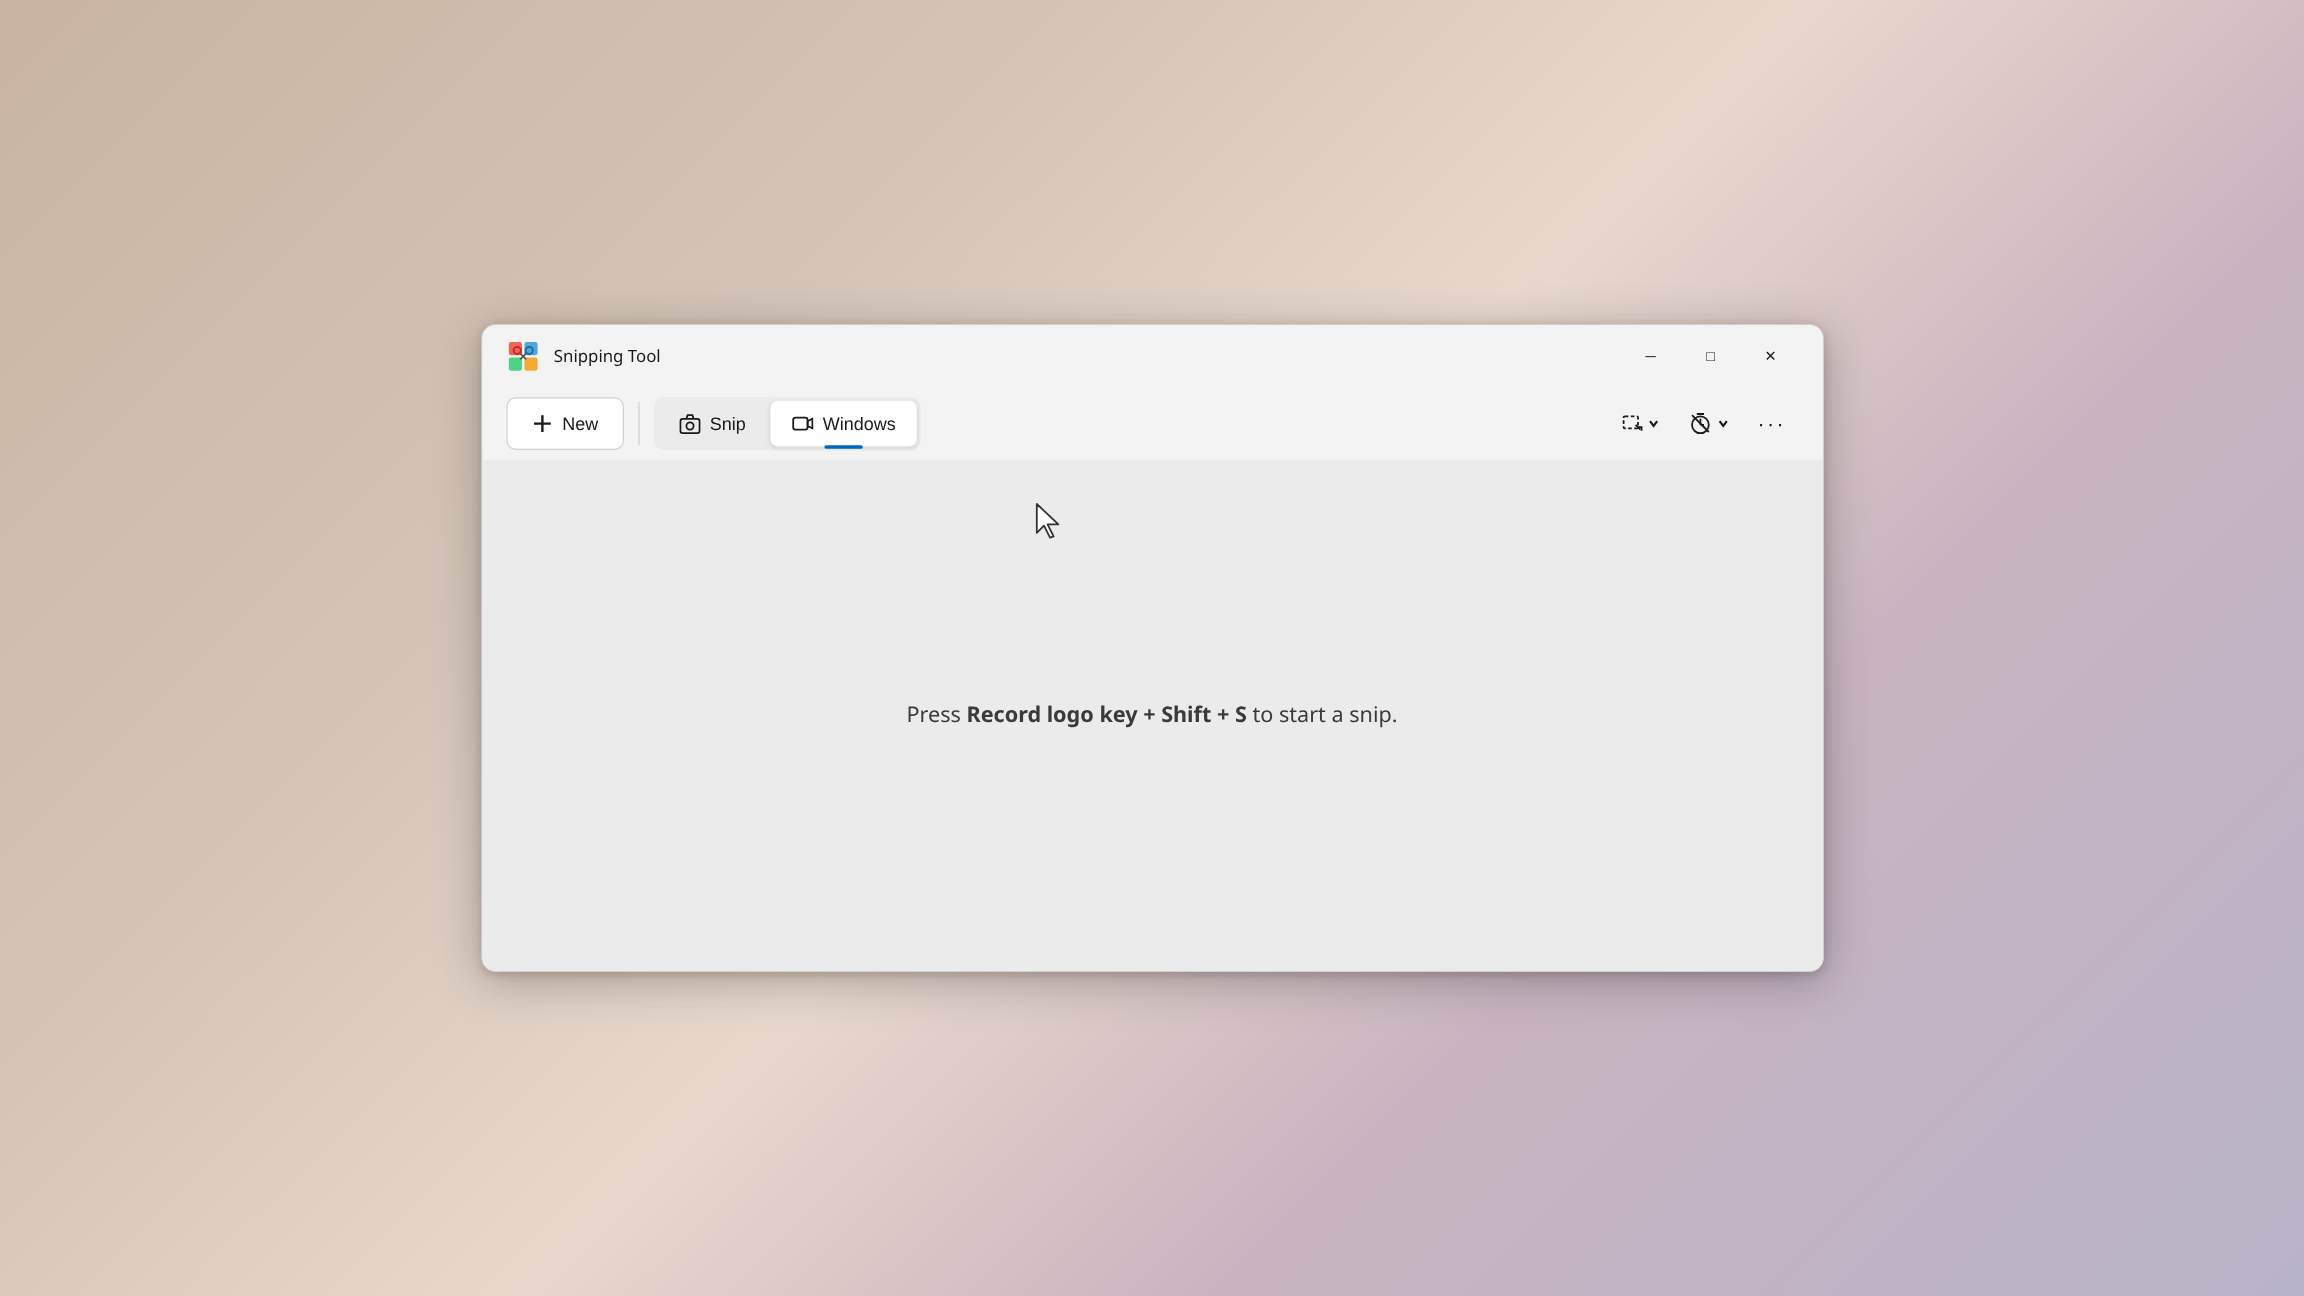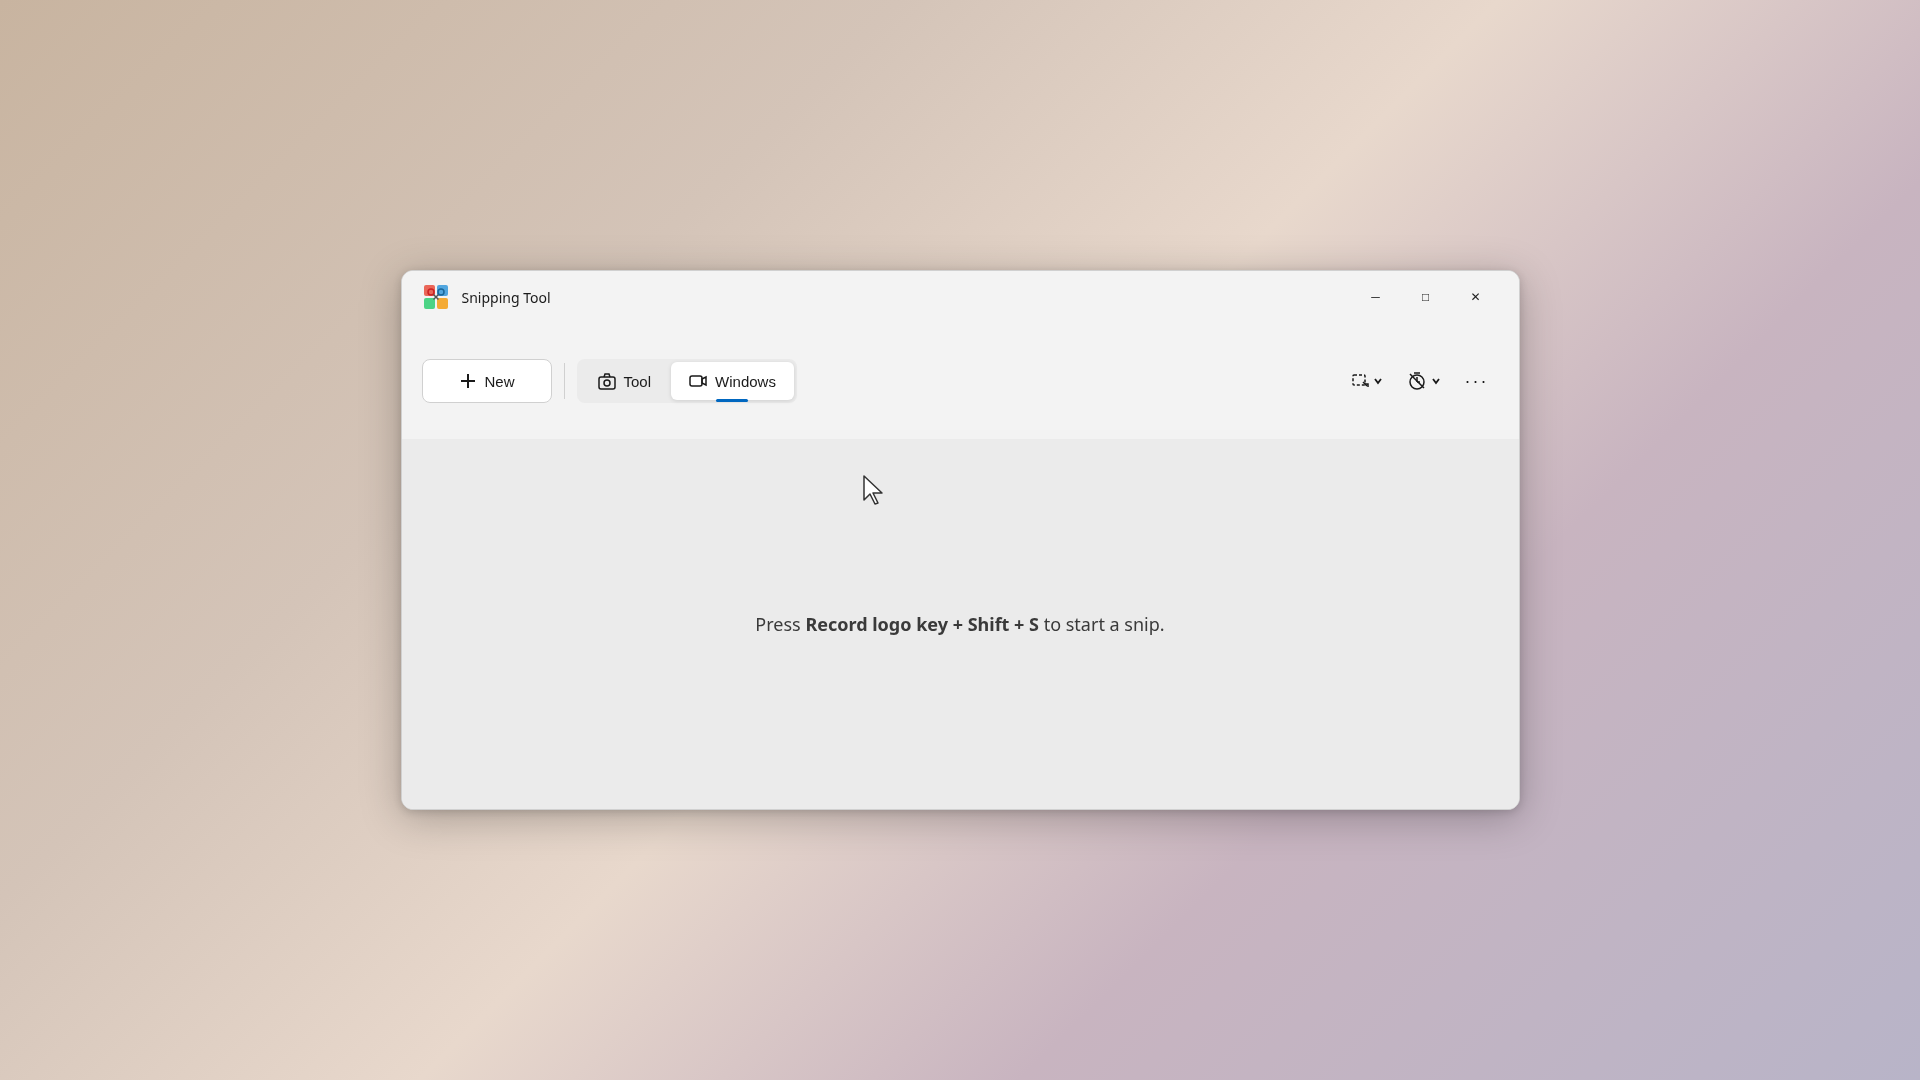--- a/index.html
+++ b/index.html
@@ -22,21 +22,20 @@
     .window {
       width: 1119px;
       height: 540px;
       background: #f3f3f3;
       border-radius: 12px;
       box-shadow: 0 8px 40px rgba(0,0,0,0.25), 0 2px 8px rgba(0,0,0,0.15);
       display: flex;
       flex-direction: column;
       overflow: hidden;
       border: 1px solid #d0d0d0;
-      gap: 28px;
     }
 
     .title-bar {
       display: flex;
       align-items: center;
       padding: 0 20px;
       height: 52px;
       background: #f3f3f3;
       flex-shrink: 0;
     }
@@ -86,21 +85,21 @@
       padding: 8px 20px 0 20px;
       gap: 4px;
       background: #f3f3f3;
       flex-shrink: 0;
     }
 
     .new-btn {
       display: flex;
       align-items: center;
       gap: 8px;
-      padding: 8px 36px;
+      padding: 8px 20px;
       background: white;
       border: 1.5px solid #d0d0d0;
       border-radius: 8px;
       font-size: 15px;
       font-weight: 400;
       color: #1a1a1a;
       cursor: pointer;
       height: 44px;
     }
 
@@ -256,21 +255,21 @@
     <div class="divider"></div>
 
     <div class="tab-group">
 
       <button class="tab-btn">
         <svg width="18" height="18" viewBox="0 0 18 18" fill="none" stroke="currentColor" stroke-width="1.5">
           <rect x="1" y="5" width="16" height="12" rx="2"></rect>
           <circle cx="9" cy="11" r="3"></circle>
           <path d="M6 5 L7 2 h4 l1 3"></path>
         </svg>
-        <span>Tool</span>
+        <span>Snip</span>
       </button>
 
       <button class="tab-btn active">
         <svg width="18" height="18" viewBox="0 0 18 18" fill="none" stroke="currentColor" stroke-width="1.5">
           <rect x="1" y="4" width="12" height="10" rx="2"></rect>
           <path d="M13 7 L17 5 L17 13 L13 11 Z"></path>
         </svg>
         <span>Windows</span>
       </button>
 

